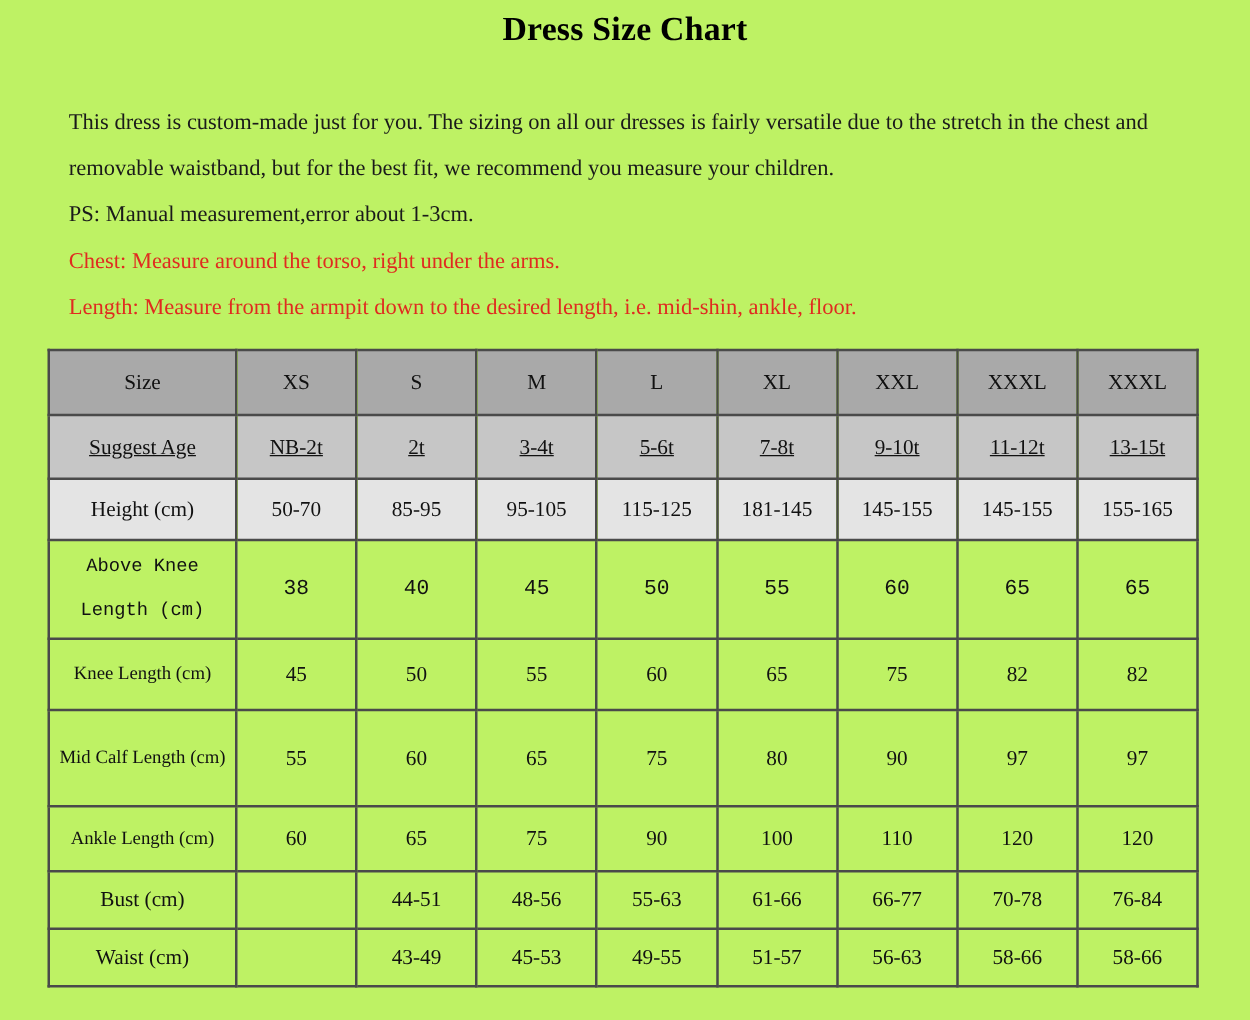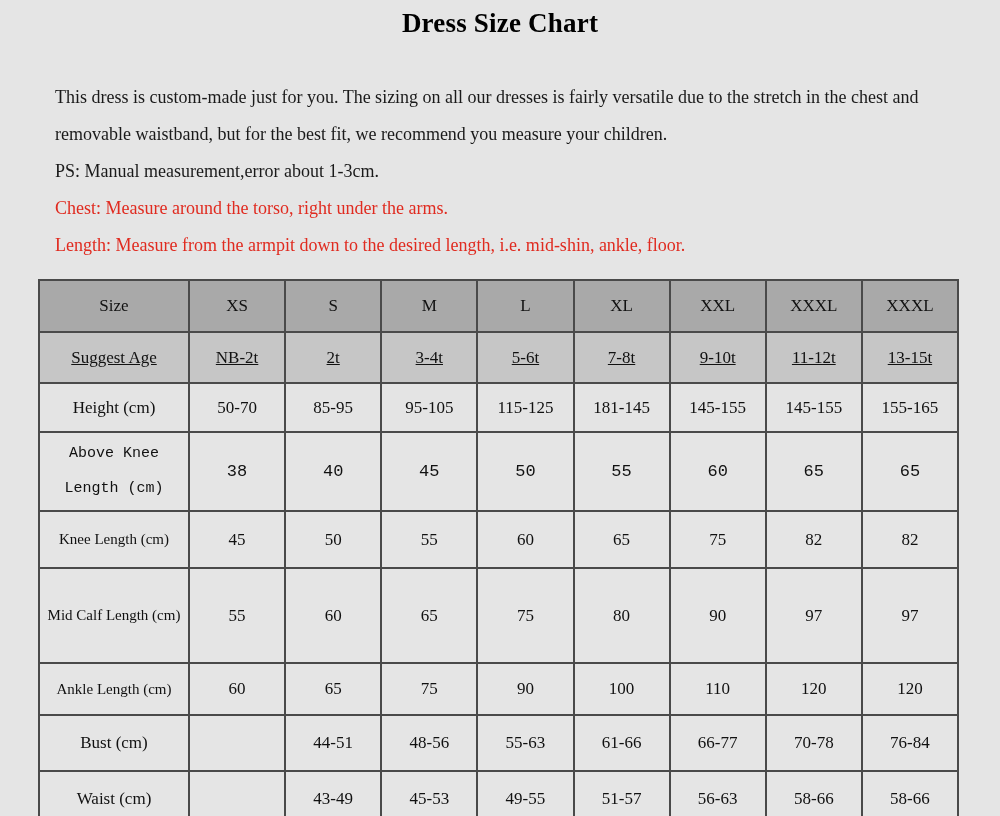--- a/index.html
+++ b/index.html
@@ -1,20 +1,20 @@
 <!DOCTYPE html>
 <html><head>
 <meta charset="utf-8">
 <style>
   html, body { margin: 0; padding: 0; background: #ffffff; }
   .page {
     position: relative;
     width: 1000px;
     height: 816px;
-    background: #e5e5e5;
+    background: #bef264;
     overflow: hidden;
     font-family: "Liberation Serif", "DejaVu Serif", serif;
     color: #1a1a1a;
   }
   .title {
     margin: 0;
     padding-top: 8px;
     text-align: center;
     font-size: 27px;
     font-weight: bold;
@@ -44,22 +44,22 @@
     padding: 0 4px;
     overflow: hidden;
   }
   .size-table td.label { line-height: 2.3; }
   .size-table tr.small-label td.label { font-size: 15px; }
   tr.h52 { height: 52px; }
   tr.h51 { height: 51px; text-decoration: underline; }
   tr.h49 { height: 49px; margin-top: 11px; }
   tr.h79 { height: 79px; font-family: Liberation Mono, monospace; }
   tr.h57 { height: 57px; }
-  tr.h77 { height: 95px; }
-  tr.h46 { height: 56px; }
+  tr.h77 { height: 77px; }
+  tr.h46 { height: 46px; }
 </style>
 </head>
 <body>
 
 <div class="page">
 
   <h1 class="title">Dress Size Chart</h1>
 
   <div class="intro">
     <p>This dress is custom-made just for you. The sizing on all our dresses is fairly versatile due to the stretch in the chest and removable waistband, but for the best fit, we recommend you measure your children.</p>

